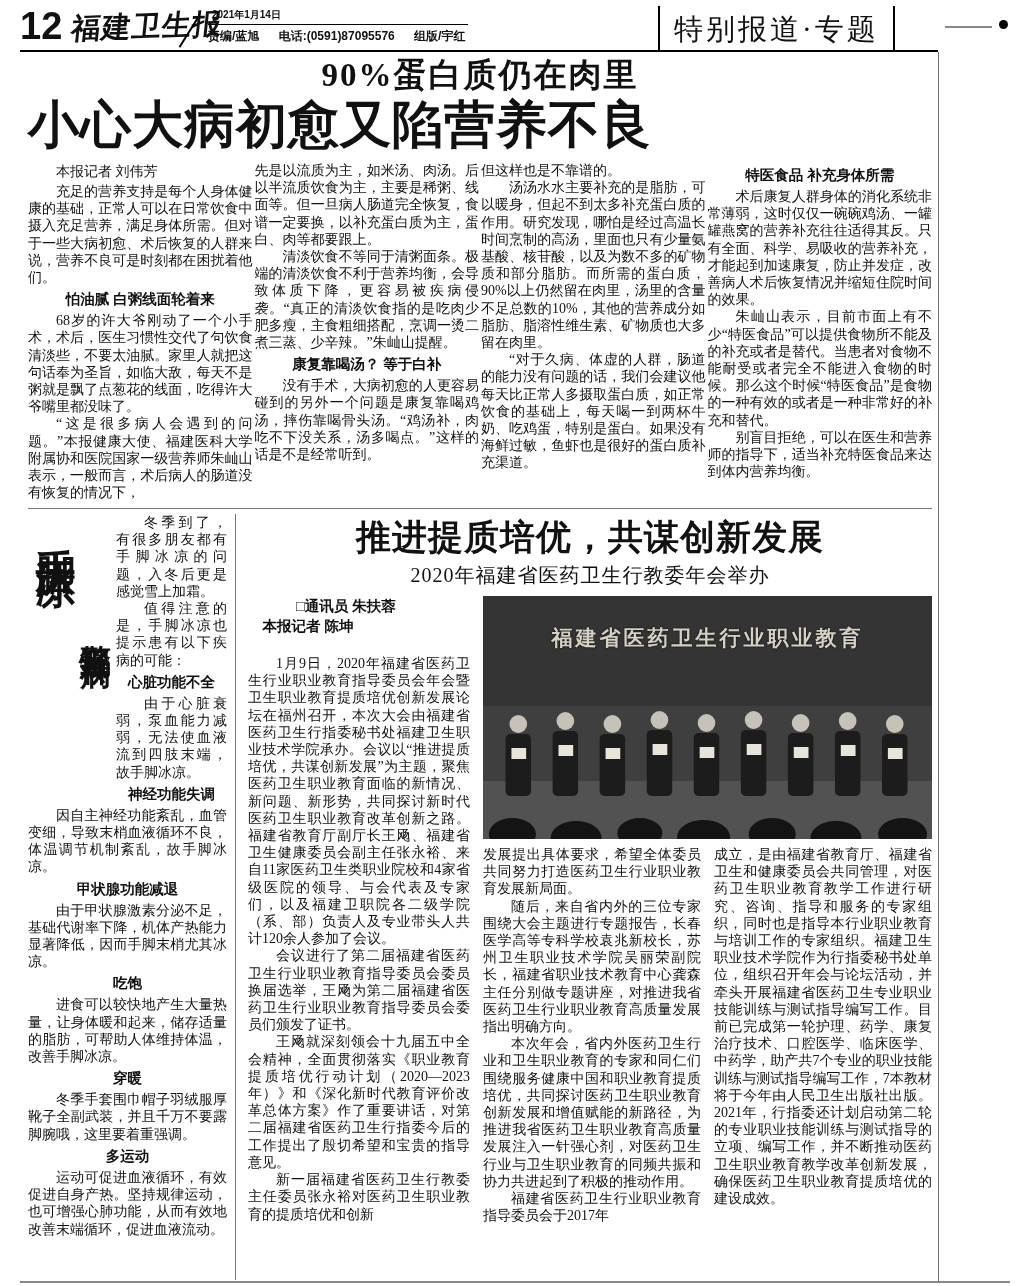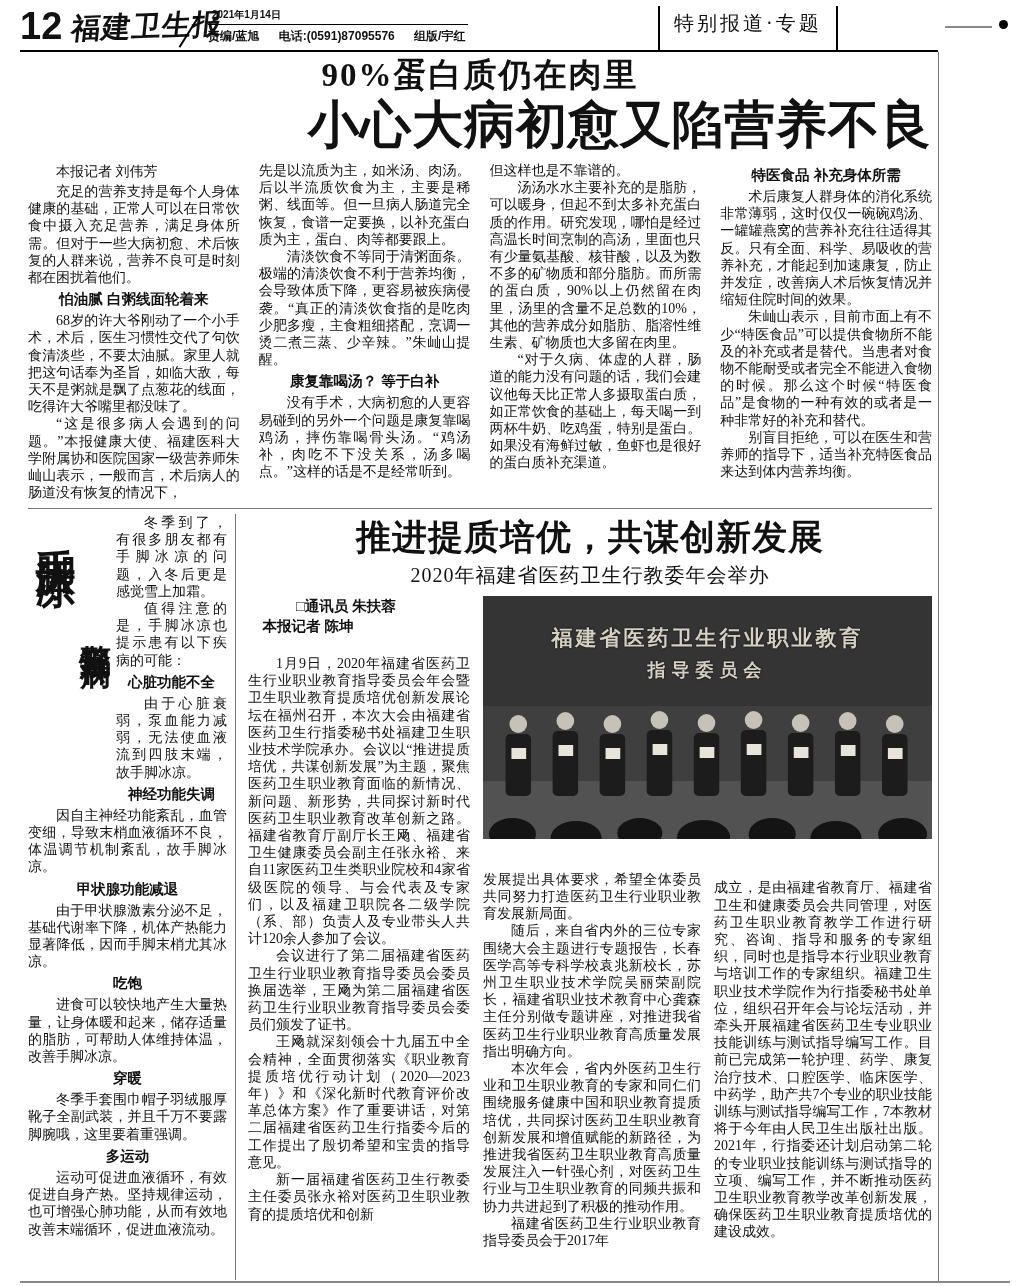--- a/index.html
+++ b/index.html
@@ -20,36 +20,36 @@
   .slash { position:absolute; left:168px; top:8px; width:2px; height:36px;
     background:#000; transform: rotate(32deg); }
   .pub-info { position:absolute; left:188px; top:2px; width:260px; }
   .pub-date { font-size:10px; font-weight:bold; font-family:"Liberation Sans", sans-serif; padding-left:4px; }
   .pub-sep { border-top:1.5px solid #000; margin:2px 0 3px 0; }
   .pub-credits { font-size:12px; font-weight:bold; font-family:"Liberation Sans", sans-serif;
     white-space:nowrap; }
   .pub-credits span { margin-right:16px; }
   .section-box { position:absolute; left:638px; top:0; height:46px; padding:4px 14px 0 14px;
     border-left:2px solid #000; border-right:2px solid #000;
-    font-size:20px; letter-spacing:3px; font-weight:500; }
+    font-size:29px; letter-spacing:3px; font-weight:500; }
   .header-gray-line { position:absolute; left:925px; right:18px; top:20px; height:2px; background:#888; }
   .header-dot { position:absolute; right:2px; top:14px; width:9px; height:9px;
     border-radius:50%; background:#000; }
   .header-rule { position:absolute; left:20px; top:50px; width:918px; height:2px; background:#000; }
 
   
   .right-rule { position:absolute; left:938px; top:52px; width:1px; height:1230px; background:#777; }
   .bottom-rule { position:absolute; left:20px; top:1281px; width:990px; height:2px; background:#888; }
 
   
   .main-article { position:absolute; left:28px; top:54px; width:904px; }
   .kicker { text-align:center; font-size:33px; font-weight:bold; letter-spacing:2px; line-height:42px; }
-  .main-headline { text-align:right; font-family:"Liberation Sans", sans-serif;
+  .main-headline { text-align:left; font-family:"Liberation Sans", sans-serif;
     font-weight:900; font-size:51px; line-height:58px; letter-spacing:1px; }
-  .main-cols { display:flex; gap:19px; margin-top:8px; height:352px; overflow:hidden; }
+  .main-cols { display:flex; gap:2px; margin-top:8px; height:352px; overflow:hidden; }
   .main-cols .col { flex:1 1 0; overflow:hidden; }
 
   .bodytext p { font-size:14px; line-height:17.2px; text-align:justify; text-indent:2em; }
   .bodytext p.noindent { text-indent:0; }
   .bodytext h3 { font-family:"Liberation Sans", sans-serif; font-size:14.5px;
     line-height:20px; text-align:center; margin:3px 0; font-weight:bold; }
   .byline { font-size:14px; line-height:19px; padding-left:2em; margin-bottom:2px; }
 
   .mid-rule { position:absolute; left:28px; top:508px; width:904px; height:1px; background:#777; }
 
@@ -69,21 +69,21 @@
   .conf { flex:1; padding-left:12px; overflow:hidden; height:766px; }
   .conf-title { text-align:center; font-family:"Liberation Sans", sans-serif;
     font-weight:900; font-size:35px; line-height:46px; letter-spacing:1px; }
   .conf-subtitle { text-align:center; font-size:20px; line-height:30px; letter-spacing:1px; }
   .conf-body { display:flex; gap:13px; margin-top:6px; height:678px; }
   .conf-col1 { width:222px; flex:0 0 222px; overflow:hidden; }
   .conf-byline { font-family:"Liberation Sans", sans-serif; font-weight:bold;
     font-size:14.5px; line-height:20px;padding-left:48px; }
   .conf-byline.second { padding-left:1em; margin-bottom:19px; }
   .conf-right { flex:1; display:flex; flex-direction:column; }
-  .conf-cols { display:flex; gap:13px; margin-top:7px; flex:1; overflow:hidden;align-items:center; }
+  .conf-cols { display:flex; gap:13px; margin-top:7px; flex:1; overflow:hidden; }
   .conf-cols .col { flex:1 1 0; overflow:hidden; }
 
   
   .photo { position:relative; width:100%; height:243px; background:linear-gradient(#383838, #4c4c4c 60%, #2c2c2c); overflow:hidden; }
   .photo-banner { position:absolute; left:0; right:0; top:28px; text-align:center;
     color:#d6d0c4; font-family:"Liberation Sans", sans-serif; font-weight:bold;
     font-size:21px; letter-spacing:3px; text-shadow:0 0 2px #000; }
   .photo-banner2 { position:absolute; left:0; right:0; top:62px; text-align:center;
     color:#d6d0c4; font-family:"Liberation Sans", sans-serif; font-weight:bold;
     font-size:18px; letter-spacing:6px; text-shadow:0 0 2px #000; }
@@ -243,21 +243,20 @@
                 <ellipse cx="30" cy="238" rx="24" ry="16"></ellipse>
                   <ellipse cx="95" cy="242" rx="26" ry="17"></ellipse>
                 <ellipse cx="160" cy="237" rx="23" ry="15"></ellipse>
                   <ellipse cx="225" cy="241" rx="27" ry="17"></ellipse>
                 <ellipse cx="295" cy="238" rx="24" ry="16"></ellipse>
                   <ellipse cx="360" cy="242" rx="26" ry="17"></ellipse>
                 <ellipse cx="428" cy="238" rx="25" ry="16"></ellipse>
               </g>
             </svg>
             <div class="photo-banner">福建省医药卫生行业职业教育</div>
-            <div class="photo-banner2">指导委员会</div>
           </div>
           <div class="conf-cols">
             <div class="col">
               <p class="noindent">发展提出具体要求，希望全体委员共同努力打造医药卫生行业职业教育发展新局面。</p>
               <p>随后，来自省内外的三位专家围绕大会主题进行专题报告，长春医学高等专科学校袁兆新校长，苏州卫生职业技术学院吴丽荣副院长，福建省职业技术教育中心龚森主任分别做专题讲座，对推进我省医药卫生行业职业教育高质量发展指出明确方向。</p>
               <p>本次年会，省内外医药卫生行业和卫生职业教育的专家和同仁们围绕服务健康中国和职业教育提质培优，共同探讨医药卫生职业教育创新发展和增值赋能的新路径，为推进我省医药卫生职业教育高质量发展注入一针强心剂，对医药卫生行业与卫生职业教育的同频共振和协力共进起到了积极的推动作用。</p>
               <p>福建省医药卫生行业职业教育指导委员会于2017年</p>
             </div>
             <div class="col">
               <p class="noindent">成立，是由福建省教育厅、福建省卫生和健康委员会共同管理，对医药卫生职业教育教学工作进行研究、咨询、指导和服务的专家组织，同时也是指导本行业职业教育与培训工作的专家组织。福建卫生职业技术学院作为行指委秘书处单位，组织召开年会与论坛活动，并牵头开展福建省医药卫生专业职业技能训练与测试指导编写工作。目前已完成第一轮护理、药学、康复治疗技术、口腔医学、临床医学、中药学，助产共7个专业的职业技能训练与测试指导编写工作，7本教材将于今年由人民卫生出版社出版。2021年，行指委还计划启动第二轮的专业职业技能训练与测试指导的立项、编写工作，并不断推动医药卫生职业教育教学改革创新发展，确保医药卫生职业教育提质培优的建设成效。</p>

